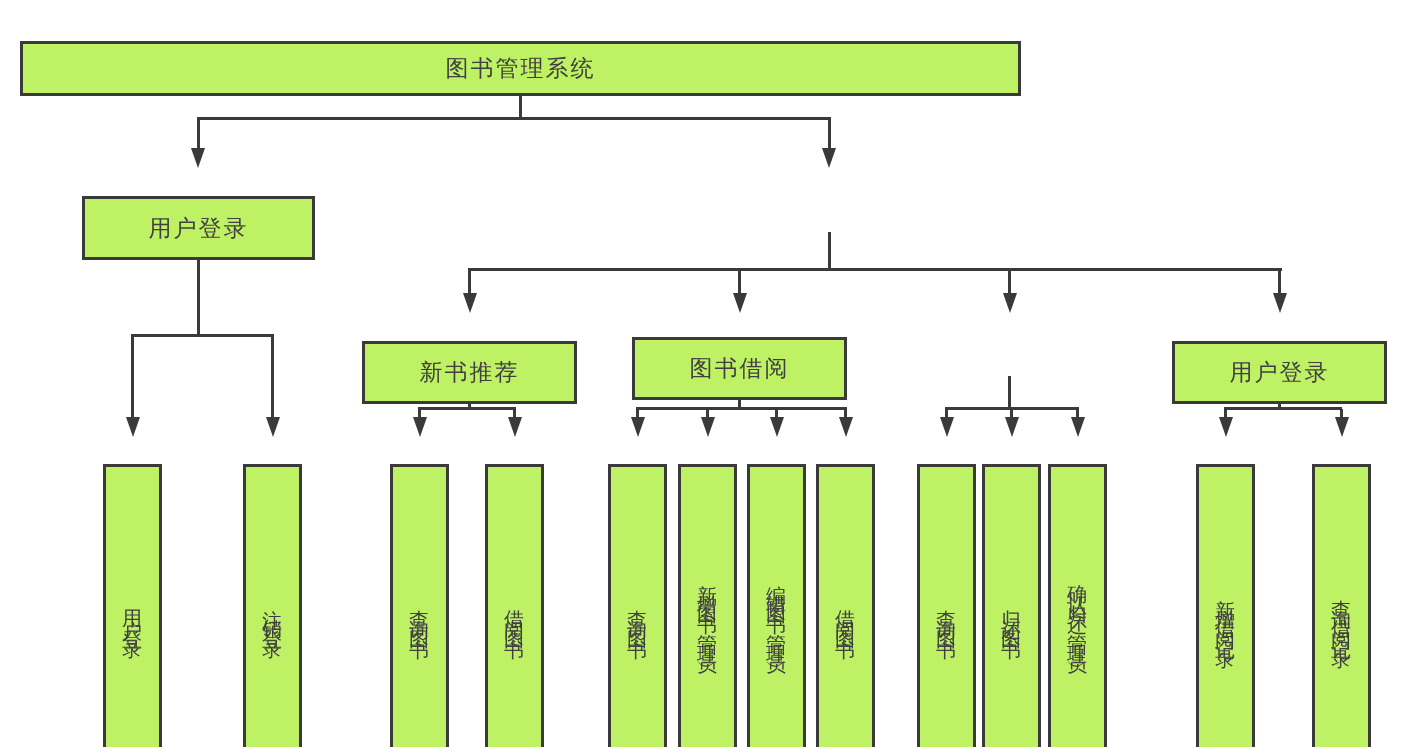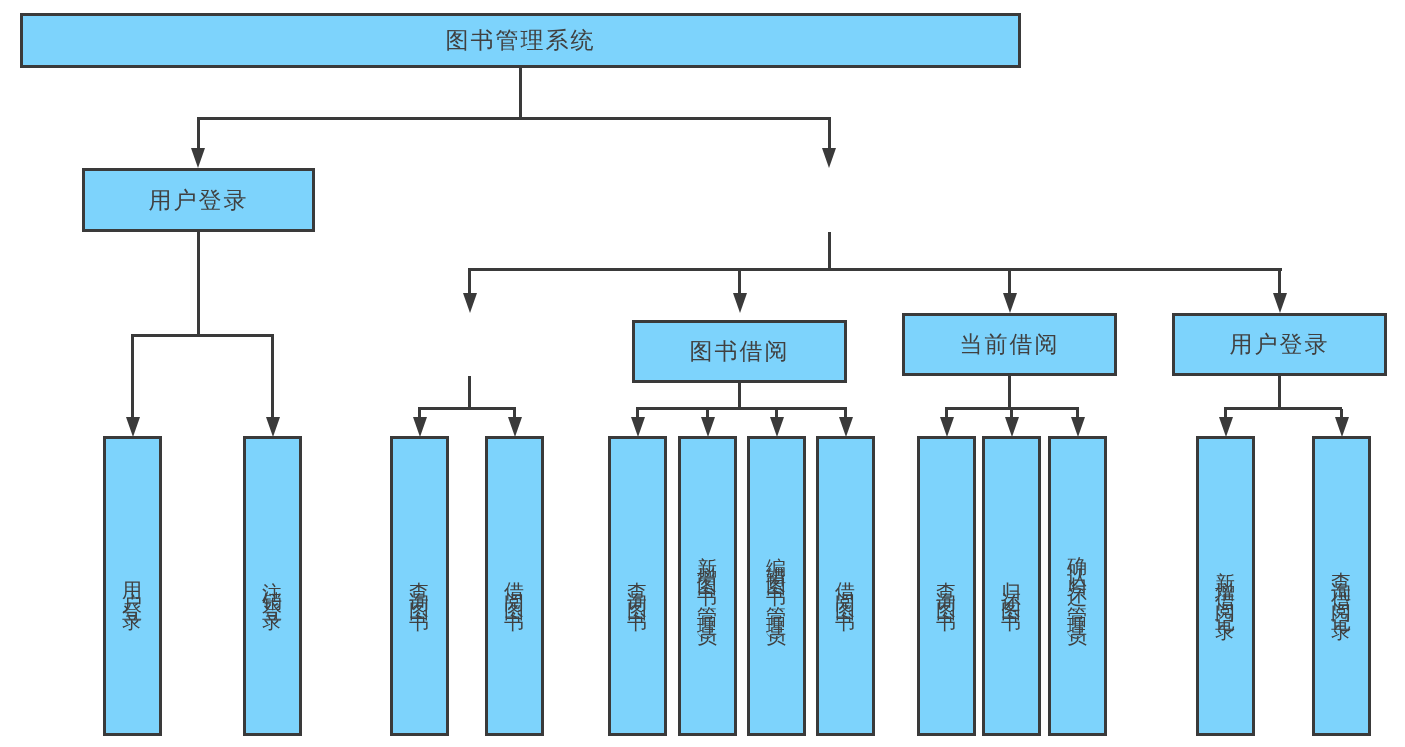--- a/index.html
+++ b/index.html
@@ -11,25 +11,26 @@
     position:relative;
     width:1405px;
     height:747px;
     background:#ffffff;
     overflow:hidden;
   }
   .box{
     position:absolute;
     box-sizing:border-box;
     border:3px solid #3a3a3a;
-    background:#7dd3fc;
+    background:#bef264;
     display:flex;
     align-items:center;
     justify-content:center;
     color:#404040;
+    margin-top:28px;
   }
   .hbox span{
     font-size:23px;
     letter-spacing:2px;
     white-space:nowrap;
     color:#404040;
   }
   .vbox span{
     writing-mode:vertical-rl;
     text-orientation:mixed;
@@ -124,25 +125,25 @@
   <div class="ah" style="left:1335px;top:417px;"></div>
 
   <div class="box hbox" style="left:20px;top:13px;width:1001px;height:55px;">
     <span>图书管理系统</span>
   </div>
 
   <div class="box hbox" style="left:82px;top:168px;width:233px;height:64px;">
     <span>用户登录</span>
   </div>
 
-  <div class="box hbox" style="left:632px;top:320px;width:215px;height:63px;">
+  <div class="box hbox" style="left:362px;top:313px;width:215px;height:63px;">
+    <span>新书推荐</span>
+  </div>
+  <div class="box hbox" style="left:632px;top:309px;width:215px;height:63px;">
     <span>图书借阅</span>
-  </div>
-  <div class="box hbox" style="left:902px;top:313px;width:215px;height:63px;">
-    <span>当前借阅</span>
   </div>
   <div class="box hbox" style="left:1172px;top:313px;width:215px;height:63px;">
     <span>用户登录</span>
   </div>
 
   <div class="box vbox" style="left:103px;top:436px;width:59px;height:300px;">
     <span>用户登录</span>
   </div>
   <div class="box vbox" style="left:243px;top:436px;width:59px;height:300px;">
     <span>注销登录</span>

